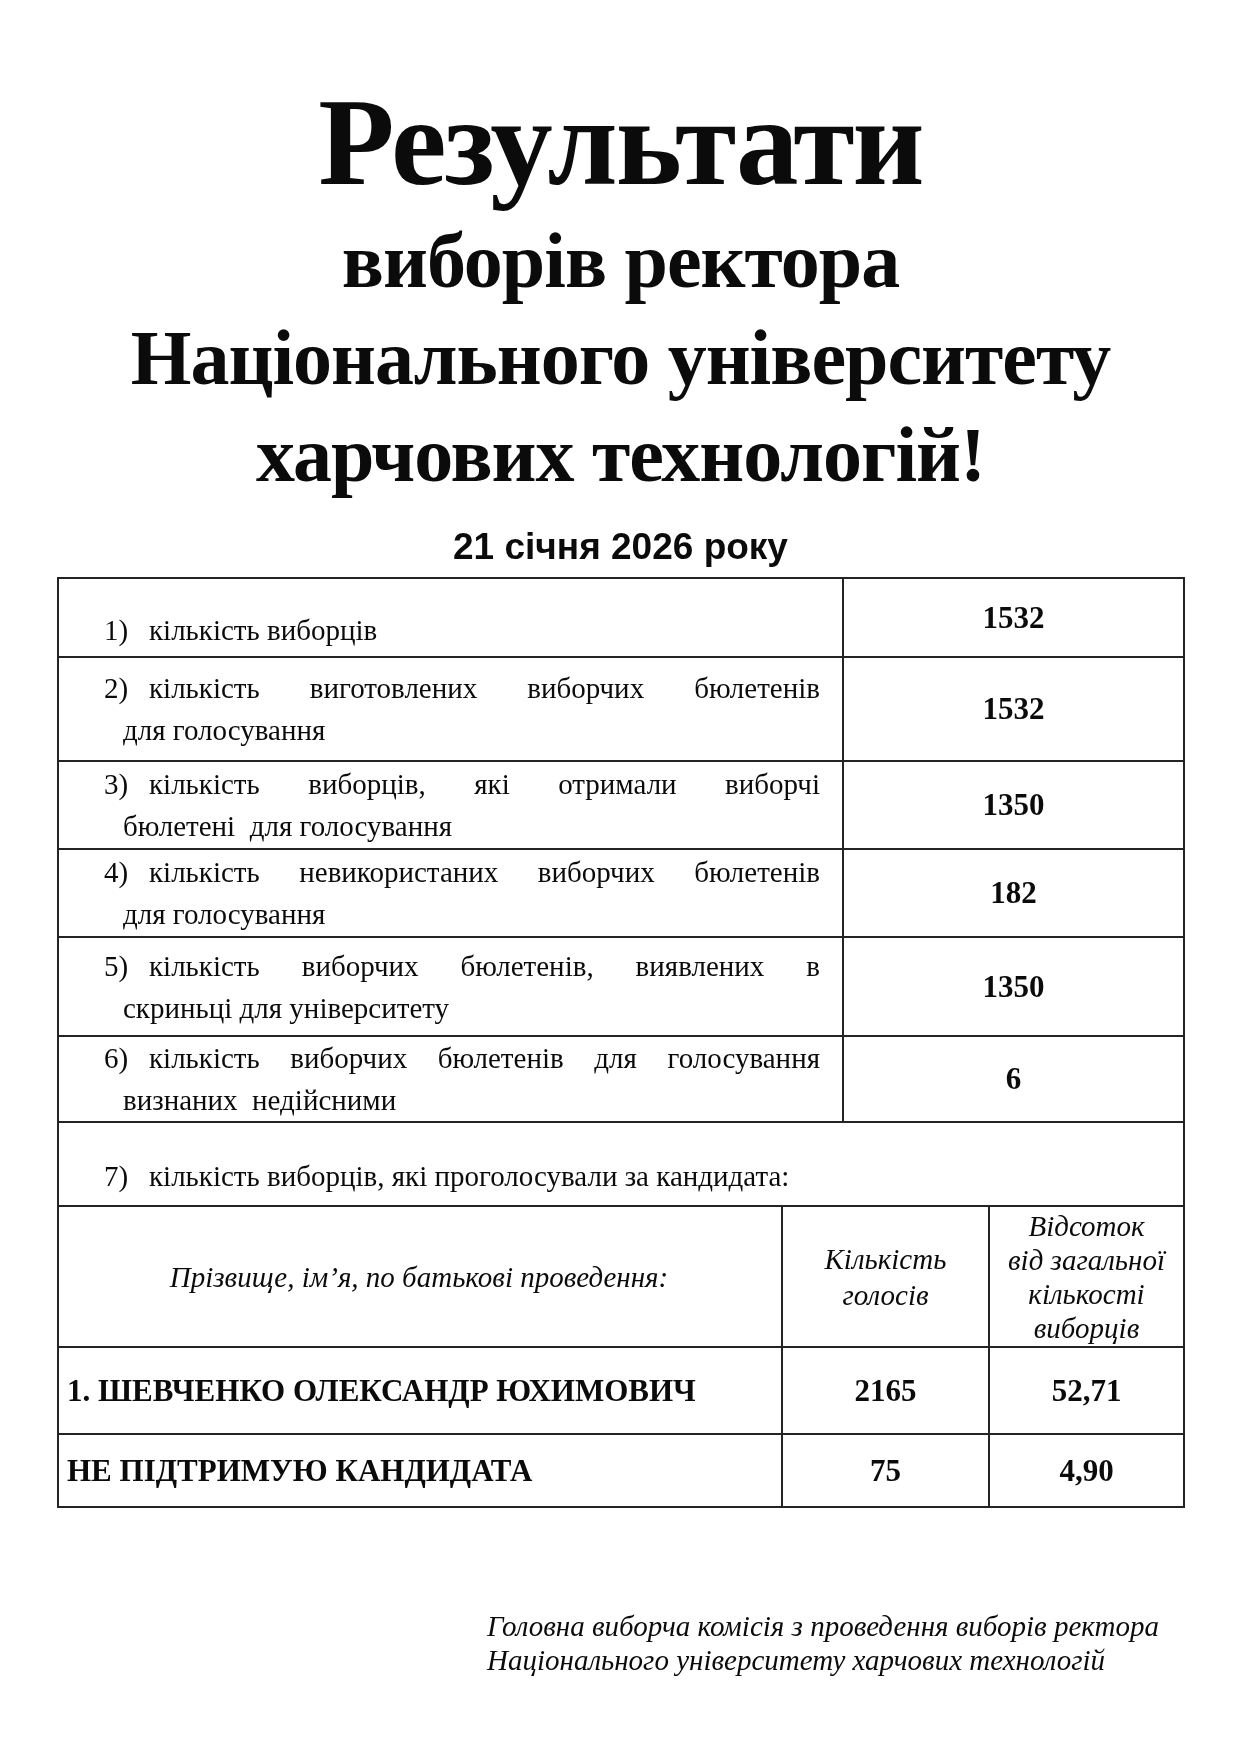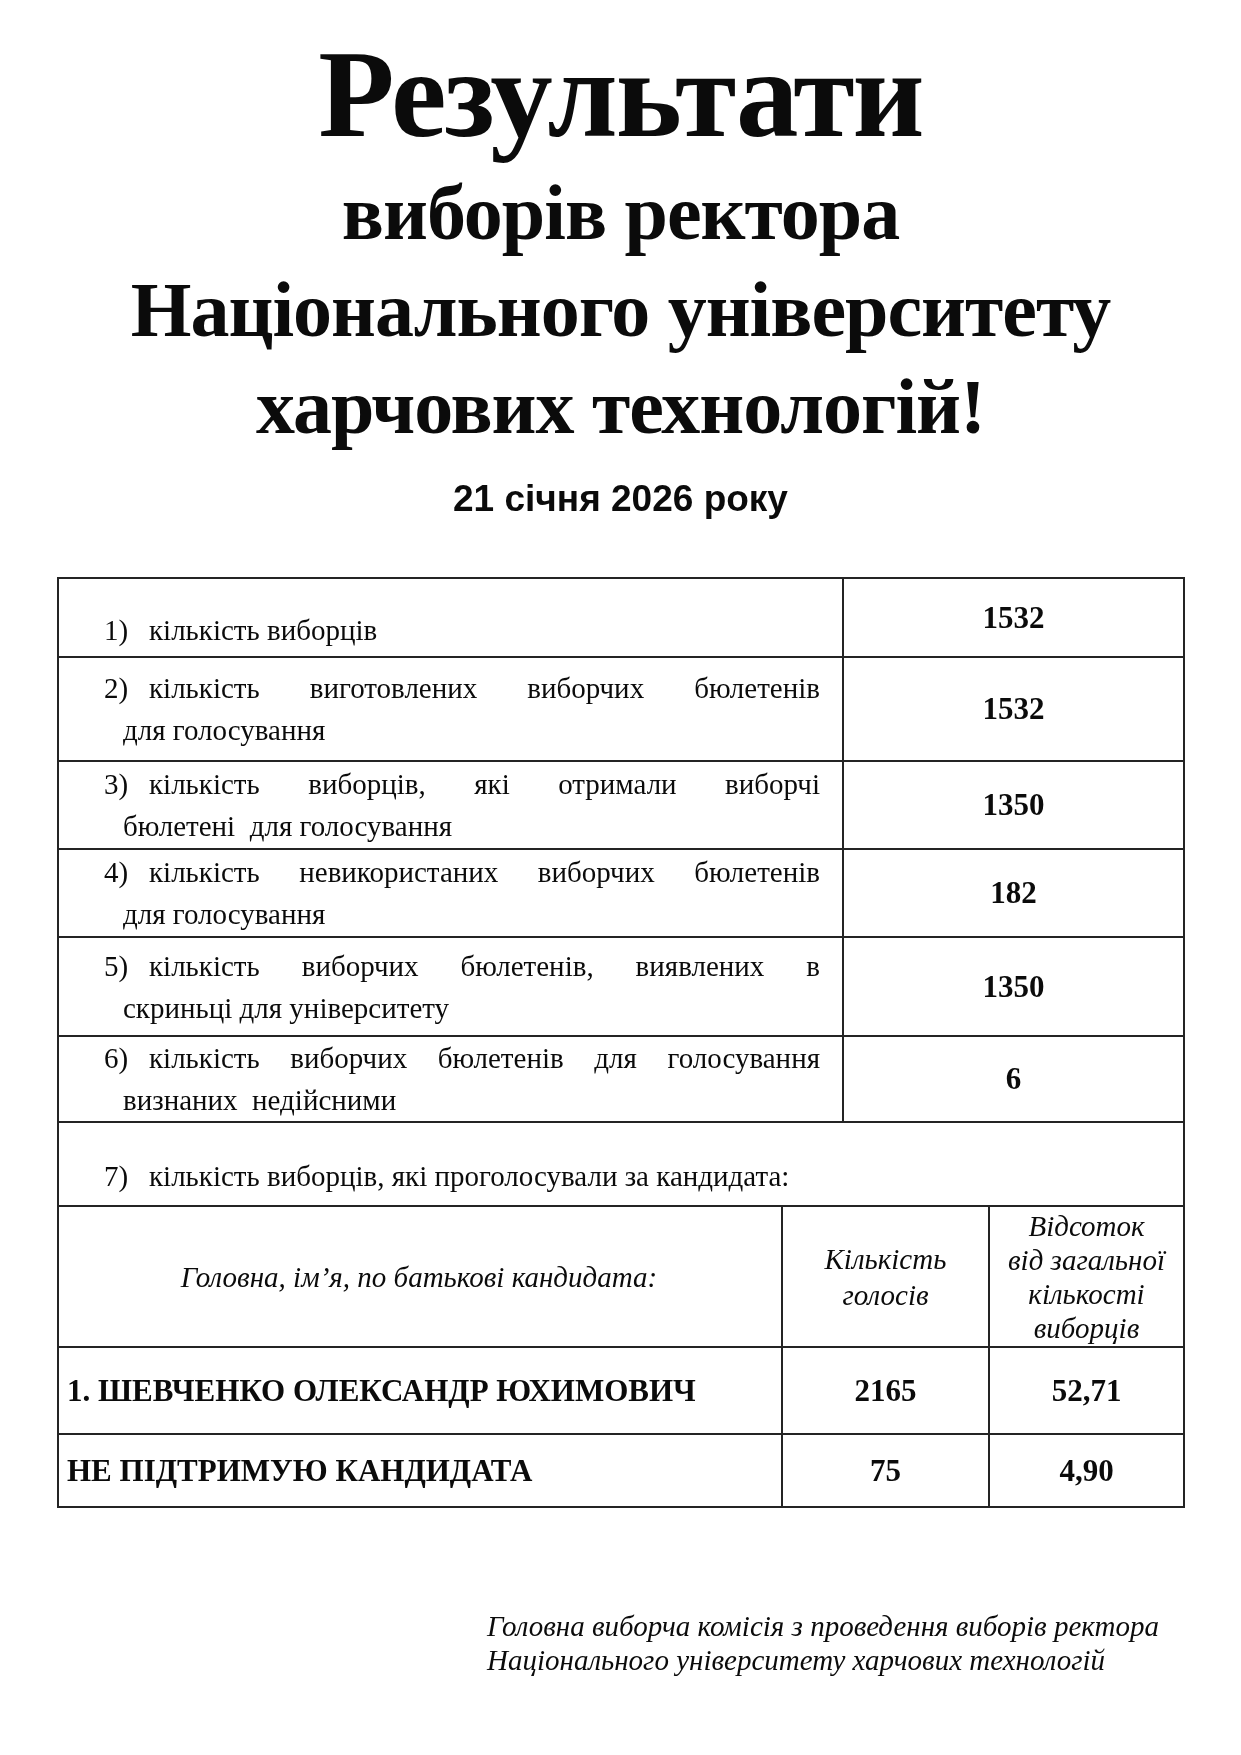--- a/index.html
+++ b/index.html
@@ -14,21 +14,21 @@
     background:var(--paper);
     color:var(--ink);
     font-family:"Liberation Serif","DejaVu Serif",serif;
     position:relative;
     overflow:hidden;
   }
 
   
   .header{
     width:1128px;margin:0 auto;
-    padding-top:24px;
+    padding-top:72px;
     text-align:center;
   }
   .t1{
     font-size:125px;font-weight:bold;line-height:140px;
     letter-spacing:-2px;
   }
   .t2{font-size:78px;font-weight:bold;line-height:97px;letter-spacing:-1px;}
   .date-line{
     margin-top:24px;
     font-family:"Liberation Sans","DejaVu Sans",sans-serif;
@@ -166,21 +166,21 @@
 
   <div class="row r7">
     <div class="cell lbl full single">
       <div class="txt">
           <div class="l1"><span class="num">7)</span><span>кількість виборців, які проголосували за кандидата:</span></div>
         </div>
     </div>
   </div>
 
   <div class="row rhead">
-    <div class="cell sname hd hd-name">Головна, ім’я, по батькові кандидата:</div>
+    <div class="cell sname hd hd-name">Прізвище, ім’я, по батькові проведення:</div>
     <div class="cell svotes hd hd-votes">
       <div>Кількість</div>
       <div>голосів</div>
     </div>
     <div class="cell spct hd hd-pct">
       <div>Відсоток</div>
       <div>від загальної</div>
       <div>кількості</div>
       <div>виборців</div>
     </div>

